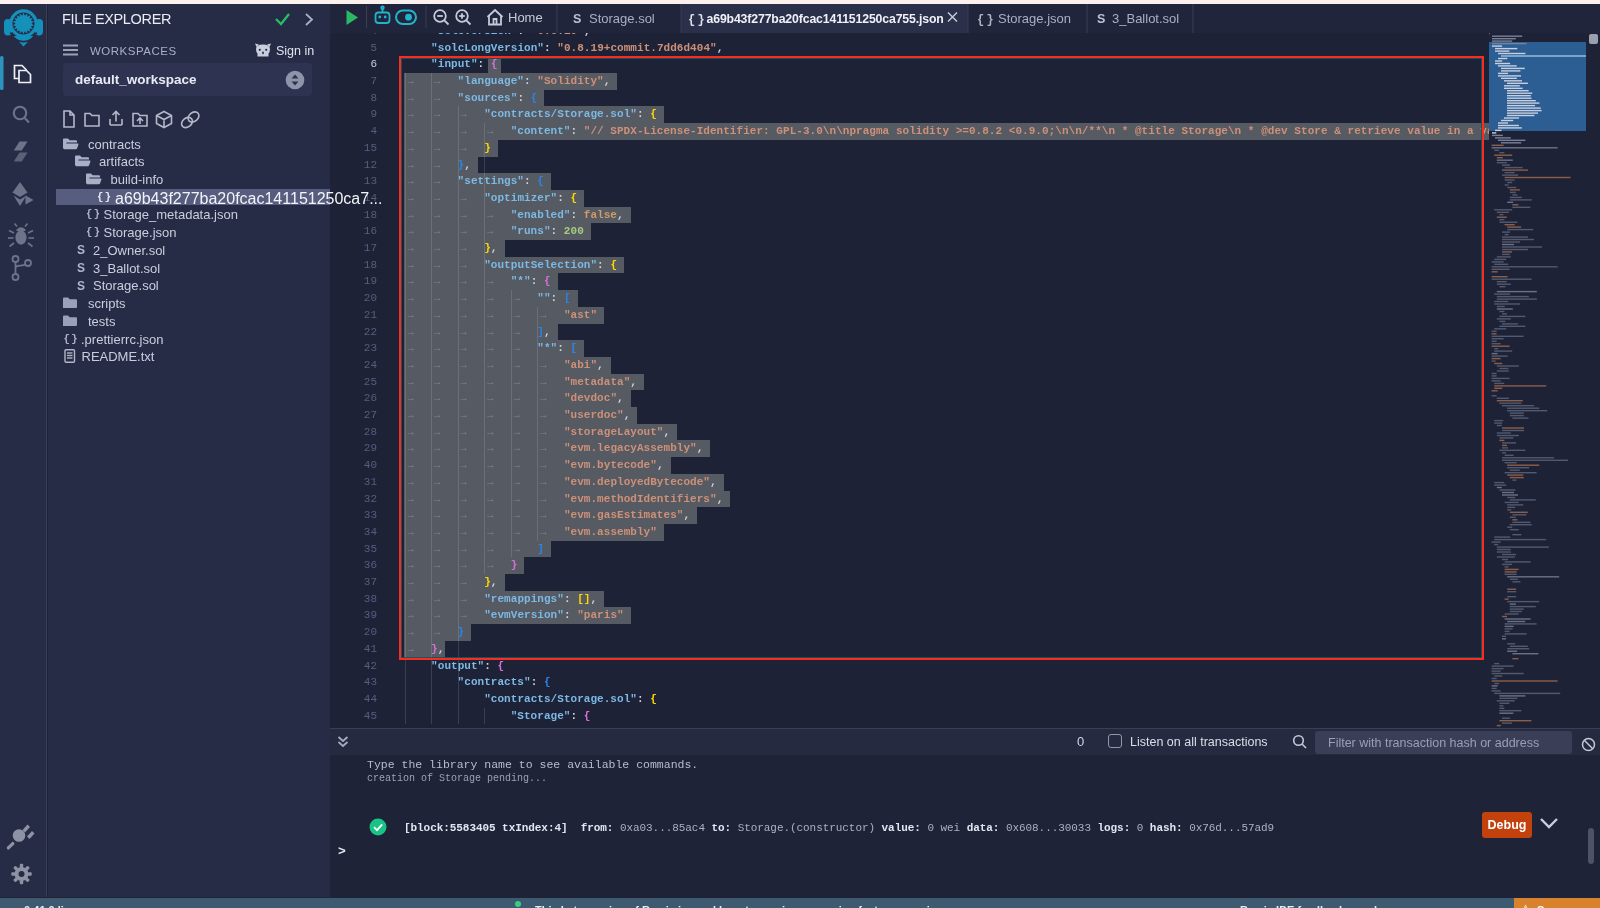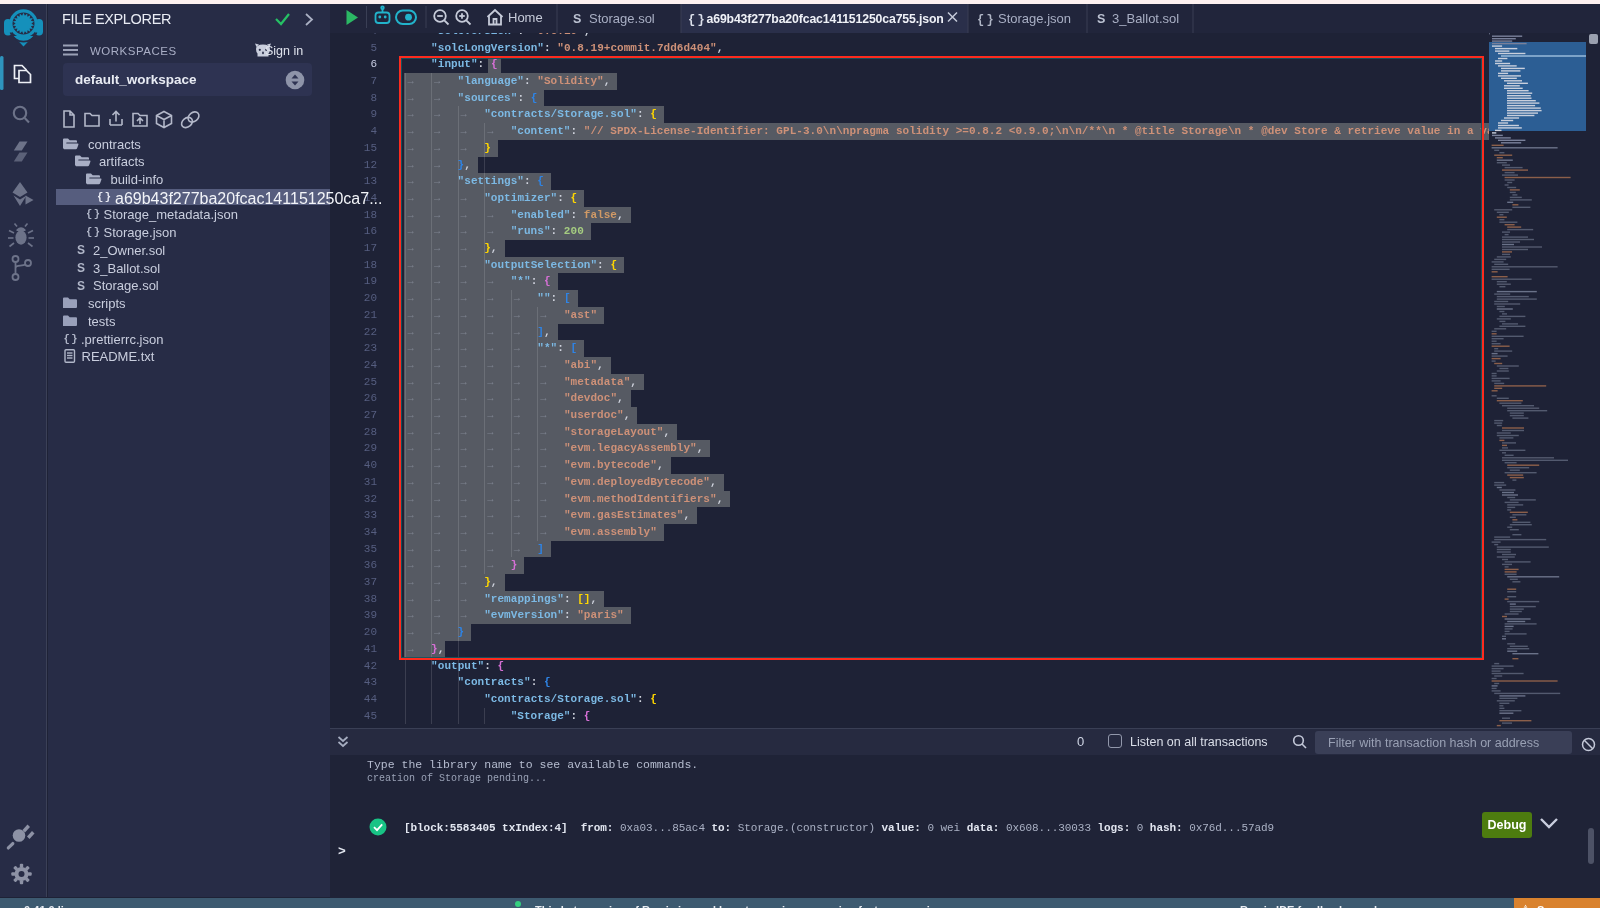--- a/index.html
+++ b/index.html
@@ -765,21 +765,21 @@
 </svg>
 <span class="abs" style="left:42px;top:45px;font-size:11.5px;color:#a9aec5;letter-spacing:0.5px">WORKSPACES</span>
 <svg class="abs" style="left:206px;top:43px" width="18" height="15">
  <path d="M2 6 Q2 1.5 9 1.5 Q16 1.5 16 6 Q16 9 14.5 10.5 L14.5 13.5 L3.5 13.5 L3.5 10.5 Q2 9 2 6 Z" fill="#c9cedd"></path>
  <polygon points="2.5,4 1,0.5 5,1.5" fill="#c9cedd"></polygon>
       <polygon points="15.5,4 17,0.5 13,1.5" fill="#c9cedd"></polygon>
  <circle cx="5.8" cy="6.8" r="1.1" fill="#272c46"></circle>
       <circle cx="12.2" cy="6.8" r="1.1" fill="#272c46"></circle>
  <rect x="8.2" y="8.6" width="1.6" height="2.6" rx="0.8" fill="#272c46"></rect>
 </svg>
-<span class="abs" style="left:217px;top:44px;font-size:12.5px;color:#dfe2ec">Sign in</span>
+<span class="abs" style="left:228px;top:44px;font-size:12.5px;color:#dfe2ec">Sign in</span>
 <div class="abs" style="left:15px;top:63px;width:249px;height:33px;background:#2e3352;border-radius:4px"></div>
 <span class="abs" style="left:27px;top:72px;font-size:13.5px;font-weight:600;color:#e8ebf3">default_workspace</span>
 <svg class="abs" style="left:237px;top:70px" width="20" height="20">
  <circle cx="10" cy="10" r="9.3" fill="#8e94a9"></circle>
  <polygon points="10,4.5 13.5,8.5 6.5,8.5" fill="#2e3352"></polygon>
  <polygon points="10,15.5 13.5,11.5 6.5,11.5" fill="#2e3352"></polygon>
 </svg>
 <svg class="abs" style="left:14px;top:108px" width="145" height="22">
  <g stroke="#b3b8c9" stroke-width="1.6" fill="none">
   <path d="M2 3 L8 3 L12 7 L12 19 L2 19 Z M8 3 L8 7 L12 7"></path>
@@ -861,21 +861,21 @@
         <line x1="3.3" y1="3.3" x2="11.7" y2="11.7"></line>
       </g>
 </svg>
 <span class="abs mono" style="left:37px;top:30.5px;font-size:11.5px;color:#b6bdd0">Type the library name to see available commands.</span>
 <span class="abs mono" style="left:37px;top:45.5px;font-size:10px;color:#9aa2b6">creation of Storage pending...</span>
 <svg class="abs" style="left:39px;top:90px" width="18" height="18">
  <circle cx="9" cy="9" r="8.5" fill="#18c385"></circle>
  <path d="M5 9.2 L8 12.2 L13.2 6.4" stroke="#fff" stroke-width="1.8" fill="none"></path>
 </svg>
 <div class="abs mono" style="left:74px;top:92px;font-size:11px;line-height:17px;letter-spacing:-0.06px;white-space:pre"><b style="color:#e2e6f0">[block:5583405 txIndex:4]</b>  <b style="color:#e2e6f0">from:</b> <span style="color:#aab1c4">0xa03...85ac4</span> <b style="color:#e2e6f0">to:</b> <span style="color:#aab1c4">Storage.(constructor)</span> <b style="color:#e2e6f0">value:</b> <span style="color:#aab1c4">0 wei</span> <b style="color:#e2e6f0">data:</b> <span style="color:#aab1c4">0x608...30033</span> <b style="color:#e2e6f0">logs:</b> <span style="color:#aab1c4">0</span> <b style="color:#e2e6f0">hash:</b> <span style="color:#aab1c4">0x76d...57ad9</span></div>
-<div class="abs" style="left:1152px;top:84.5px;width:50px;height:26px;background:#4d7c0f;border-radius:3px;text-align:center;line-height:26px;color:#fff;font-size:12.5px;font-weight:bold">Debug</div>
+<div class="abs" style="left:1152px;top:84.5px;width:50px;height:26px;background:#c2410c;border-radius:3px;text-align:center;line-height:26px;color:#fff;font-size:12.5px;font-weight:bold">Debug</div>
 <svg class="abs" style="left:1208px;top:88px" width="22" height="14">
  <path d="M3 3 L11 11 L19 3" stroke="#c9cede" stroke-width="2.4" fill="none"></path>
 </svg>
 <div class="abs" style="left:1258px;top:100px;width:6px;height:36px;background:#4d5266;border-radius:3px"></div>
 <span class="abs mono" style="left:8px;top:116px;font-size:13px;font-weight:bold;color:#e3e7f0">&gt;</span>
 </div>
 <div id="statusbar">
   <span class="abs" style="left:18px;top:6px;color:#e8ecf2;font-size:11px;font-weight:700">v0.41.0 live</span>
   <div class="abs" style="left:515px;top:3px;width:6px;height:6px;border-radius:50%;background:#35d07f"></div>
   <span class="abs" style="left:535px;top:6px;color:#e8ecf2;font-size:11px;font-weight:700">This beta version of Remix is used here to preview upcoming features coming very soon</span>

